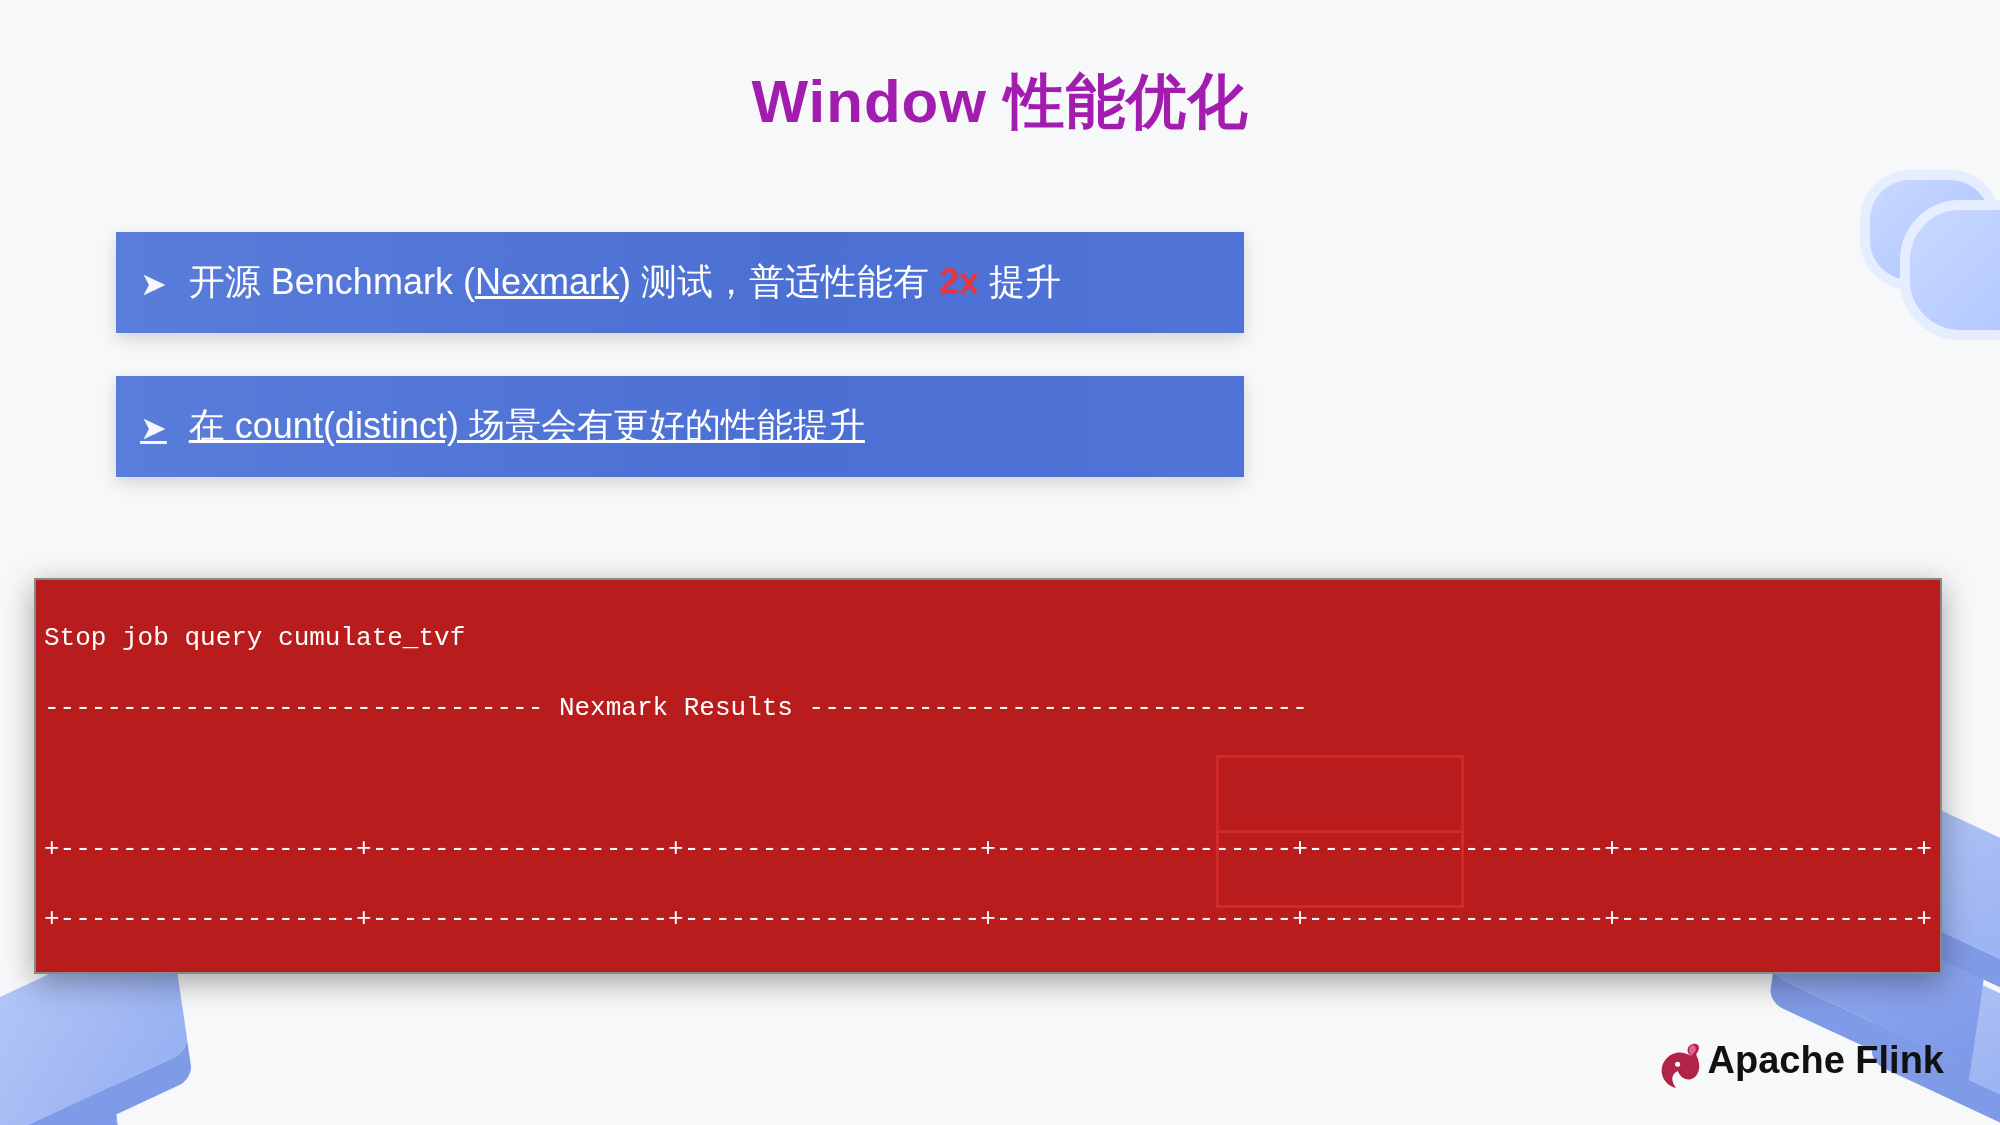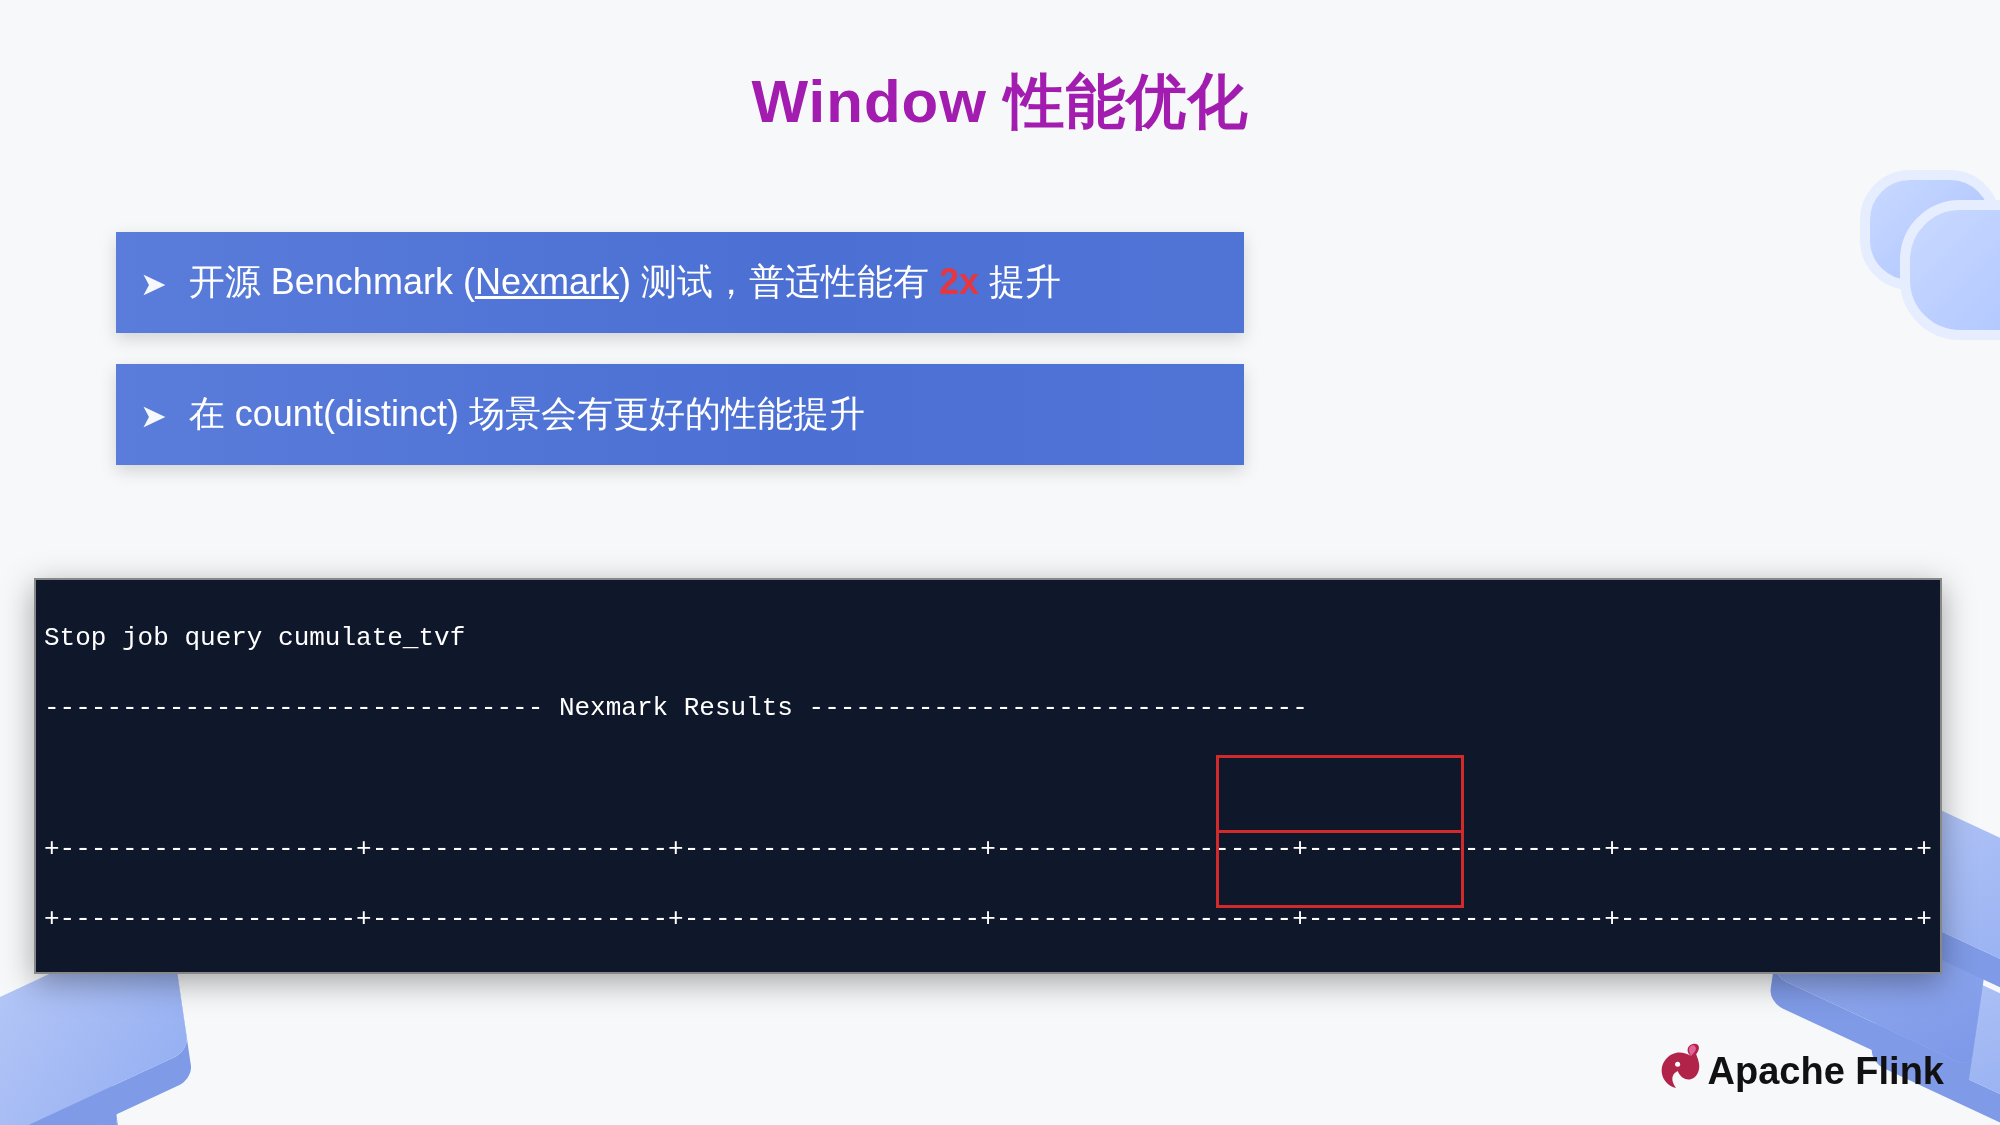--- a/index.html
+++ b/index.html
@@ -88,39 +88,39 @@
     background: linear-gradient(90deg, #5a7ddb 0%, #4b6fd3 60%, #5074d6 100%);
     color: #fff;
     font-size: 36px;
     padding: 26px 24px 26px 24px;
     box-shadow: 0 6px 16px rgba(0,0,0,0.15);
     display: flex;
     align-items: center;
     gap: 18px;
   }
   .bullet-block.first { top: 232px; }
-  .bullet-block.second { top: 364px; }
+  .bullet-block.second { top: 376px; text-decoration: underline; }
   .arrow-mark::before {
     content: "➤";
     color: #ffffff;
     font-size: 32px;
     margin-right: 4px;
     opacity: 0.95;
   }
   .underline { text-decoration: underline; text-align: right; }
   .red { color: #e53742; font-weight: 600; text-align: right; }
 
   
   .terminal {
     position: absolute;
     left: 34px;
     top: 578px;
     width: 1888px;
     height: 380px;
-    background: #0f172a;
+    background: #b91c1c;
     color: #fff;
     border: 2px solid #888;
     box-shadow: 0 8px 30px rgba(0,0,0,0.35);
     font-family: "Courier New", monospace;
     font-size: 26px;
     line-height: 1.35;
     padding: 6px 8px;
     white-space: pre;
     overflow: hidden;
   }
@@ -133,21 +133,21 @@
   }
   .rb1 { left: 1216px; top: 755px; width: 242px; height: 72px; }
   .rb2 { left: 1216px; top: 830px; width: 242px; height: 72px; }
 
   
   .footer {
     position: absolute;
     right: 56px;
     bottom: 32px;
     display: flex;
-    align-items: flex-end;
+    align-items: flex-start;
   }
   .footer .text {
     font-size: 38px;
     font-weight: 800;
     color: #111;
     font-family: Arial, sans-serif;
   }
   .squirrel {
     width: 54px;
     height: 54px;

